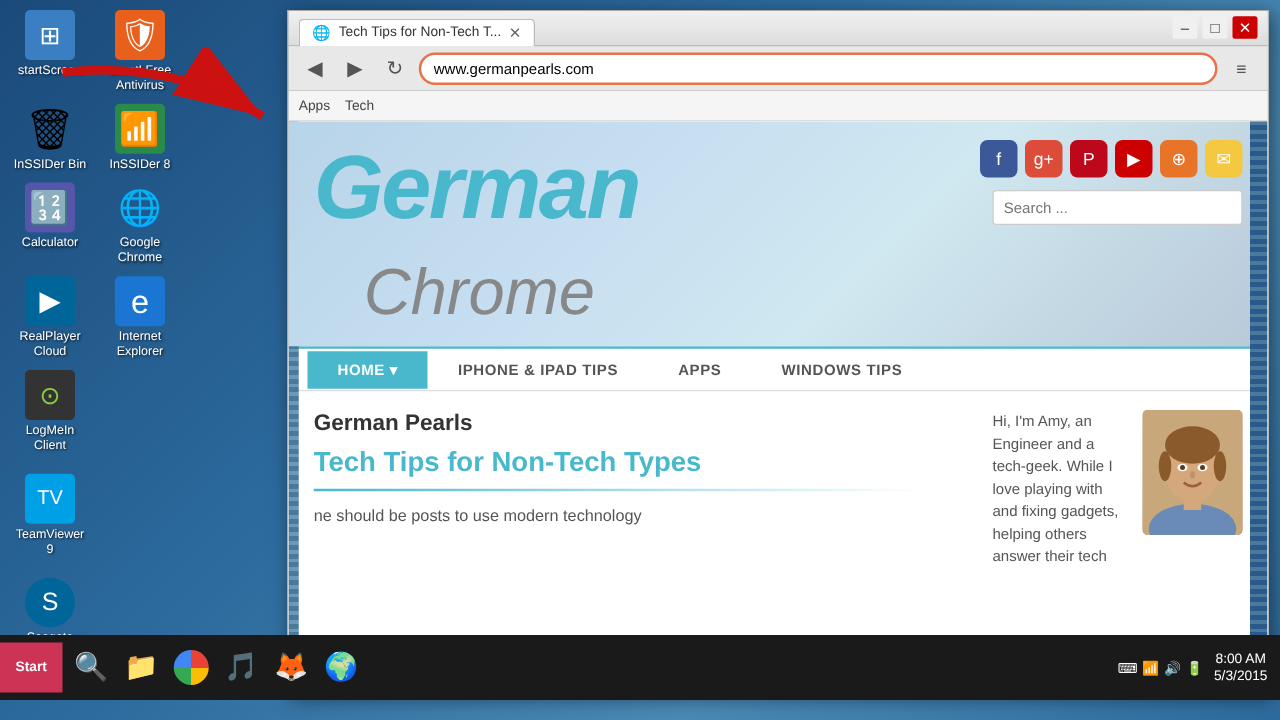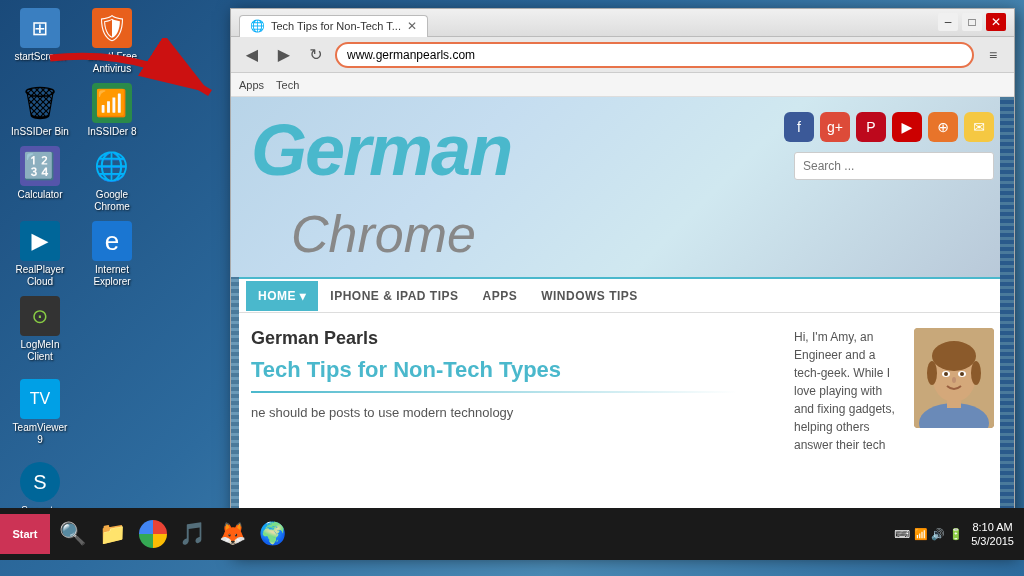--- a/index.html
+++ b/index.html
@@ -342,21 +342,21 @@
     .site-nav {
       background: white;
       border-top: 2px solid #4ab8cc;
       border-bottom: 1px solid #ddd;
       display: flex;
       align-items: center;
       padding: 0 15px;
       height: 36px;
     }
     .nav-item {
-      padding: 8px 12px;
+      padding: 8px 24px;
       font-size: 12px;
       font-weight: bold;
       color: #555;
       cursor: pointer;
       text-transform: uppercase;
       letter-spacing: 0.5px;
     }
     .nav-item.active {
       background: #4ab8cc;
       color: white;
@@ -664,19 +664,19 @@
       </div>
     </div>
     <div class="taskbar-right">
       <div class="taskbar-sys">
         <span>⌨</span>
         <span>📶</span>
         <span>🔊</span>
         <span>🔋</span>
       </div>
       <div class="taskbar-clock">
-        <div>8:10 AM</div>
+        <div>8:00 AM</div>
         <div>5/3/2015</div>
       </div>
     </div>
   </div>
 
 </div>
 
 </body></html>

